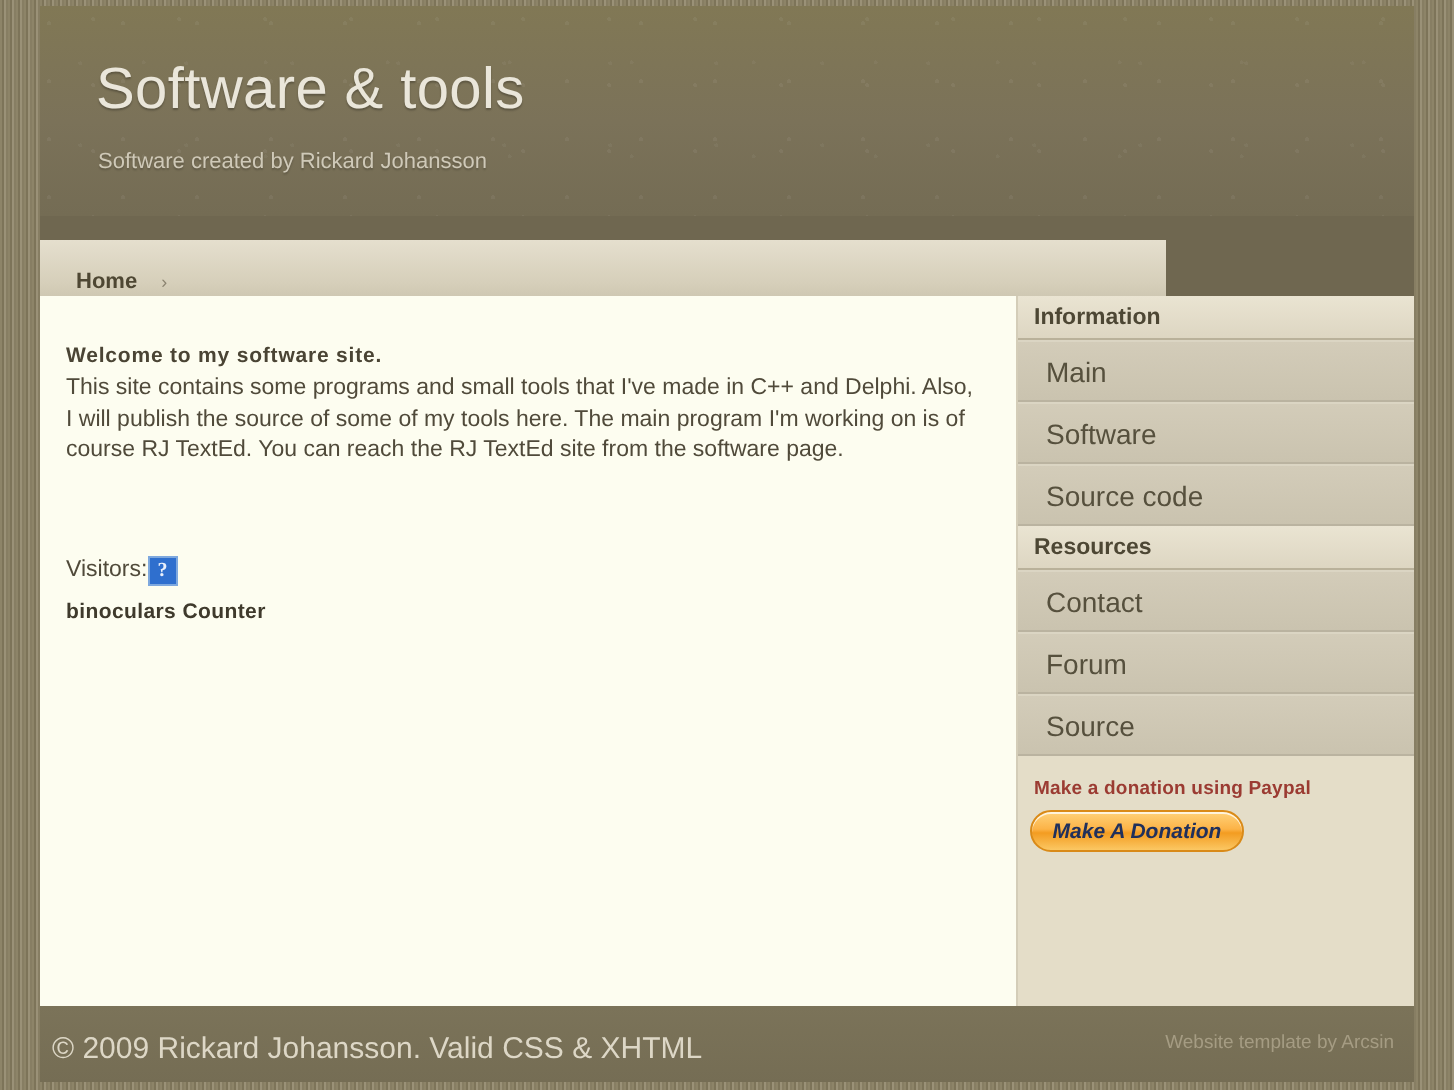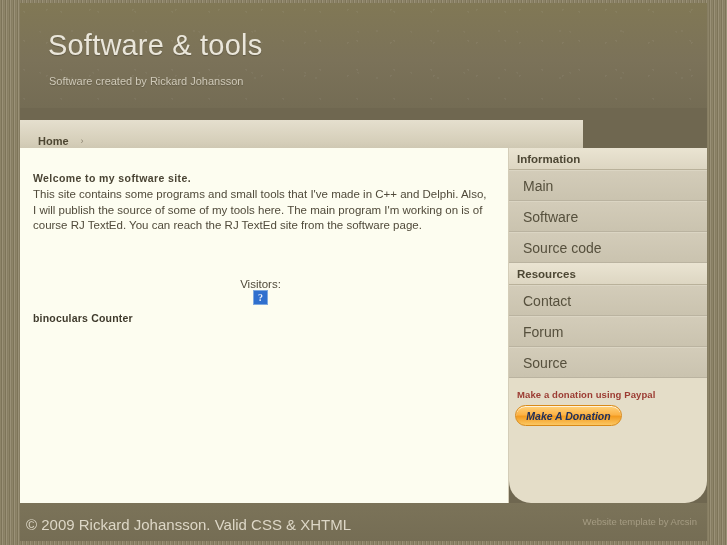--- a/index.html
+++ b/index.html
@@ -144,21 +144,20 @@
     color: #504a3a;
     line-height: 15.5px;
     margin: 0;
   }
   #visitors-block {
     margin-top: 44px;
   }
   #visitors-row {
     display: flex;
     align-items: center;
-    flex-direction: column;
   }
   #visitors-label {
     font-size: 11.5px;
     color: #504a3a;
   }
   #broken-image-icon {
     width: 15px;
     height: 15px;
     background: #2f6fce;
     border: 1px solid #7ea8de;
@@ -188,21 +187,20 @@
 
   
   #sidebar {
     position: absolute;
     left: 489px;
     top: 0;
     width: 198px;
     height: 355px;
     background: #e4ddc8;
     box-sizing: border-box;
-    border-radius: 22px;
   }
   .sb-section-title {
     height: 22px;
     line-height: 22px;
     padding-left: 8px;
     font-size: 11.5px;
     font-weight: bold;
     color: #4d4734;
     background: linear-gradient(180deg, #eae4d2 0%, #ddd6c2 100%);
     border-bottom: 1px solid #b9b19a;

